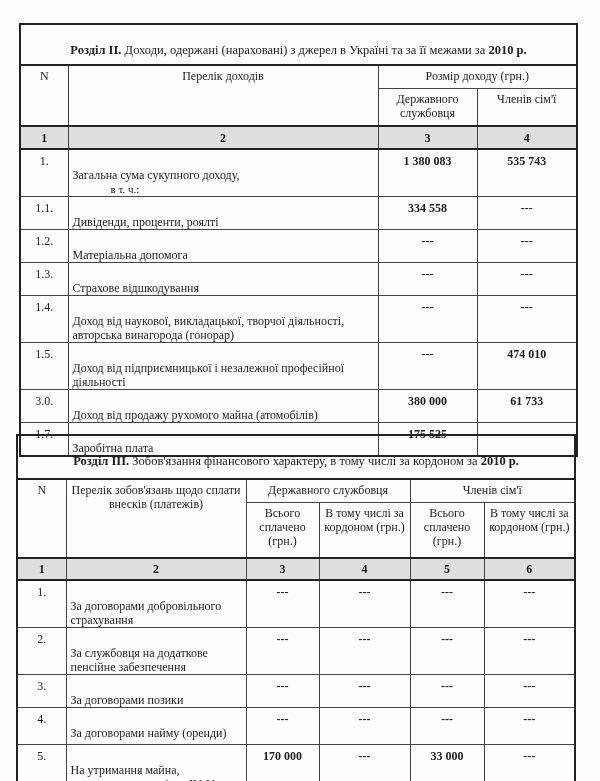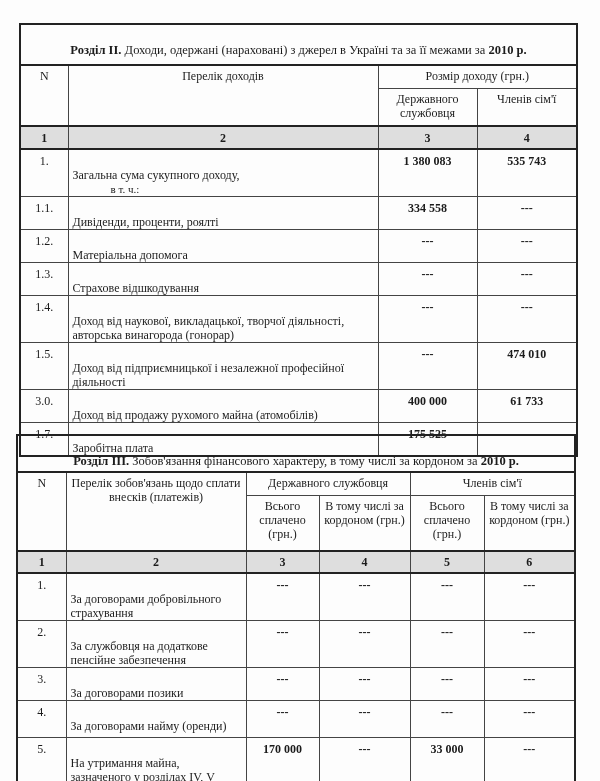--- a/index.html
+++ b/index.html
@@ -82,21 +82,21 @@
   </tr>
   <tr style="height:39px">
     <td class="c-n">1.5.</td>
     <td class="c-txt">Доход від підприємницької і незалежної професійної діяльності</td>
     <td class="c-val">---</td>
     <td class="c-val">474 010</td>
   </tr>
   <tr style="height:21px">
     <td class="c-n">3.0.</td>
     <td class="c-txt">Доход від продажу рухомого майна (атомобілів)</td>
-    <td class="c-val">400 000</td>
+    <td class="c-val">380 000</td>
     <td class="c-val">61 733</td>
   </tr>
   <tr style="height:22px">
     <td class="c-n">1.7.</td>
     <td class="c-txt">Заробітна плата</td>
     <td class="c-val">175 525</td>
     <td class="c-val">---</td>
   </tr>
 </tbody>
   </table>
@@ -104,21 +104,21 @@
 <table class="t-outer" style="left:16px; top:434px; width:558px;">
   <colgroup>
     <col style="width:49px">
       <col style="width:180px">
       <col style="width:73px">
       <col style="width:91px">
       <col style="width:74px">
       <col style="width:91px">
   </colgroup>
   <tbody>
-      <tr style="height:37px">
+      <tr style="height:44px">
     <td colspan="6" class="title-cell">
       <b>Розділ III.</b><span> Зобов'язання фінансового характеру, в тому числі за кордоном за </span><b>2010</b><b> р.</b>
     </td>
   </tr>
   <tr style="height:23px">
     <td rowspan="2" class="hdr" style="border-top:2px solid #222">N</td>
     <td rowspan="2" class="hdr" style="border-top:2px solid #222">Перелік зобов'язань щодо сплати внесків (платежів)</td>
     <td colspan="2" class="hdr" style="border-top:2px solid #222">Державного службовця</td>
     <td colspan="2" class="hdr" style="border-top:2px solid #222">Членів сім'ї</td>
   </tr>

